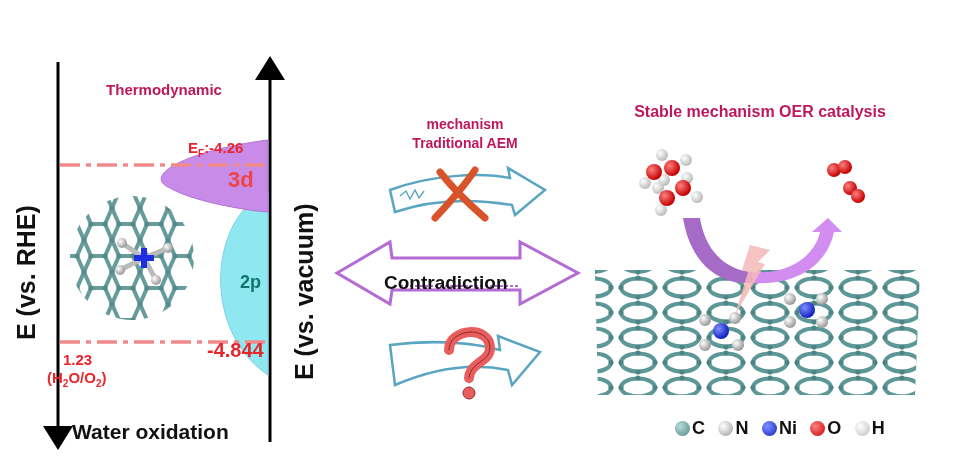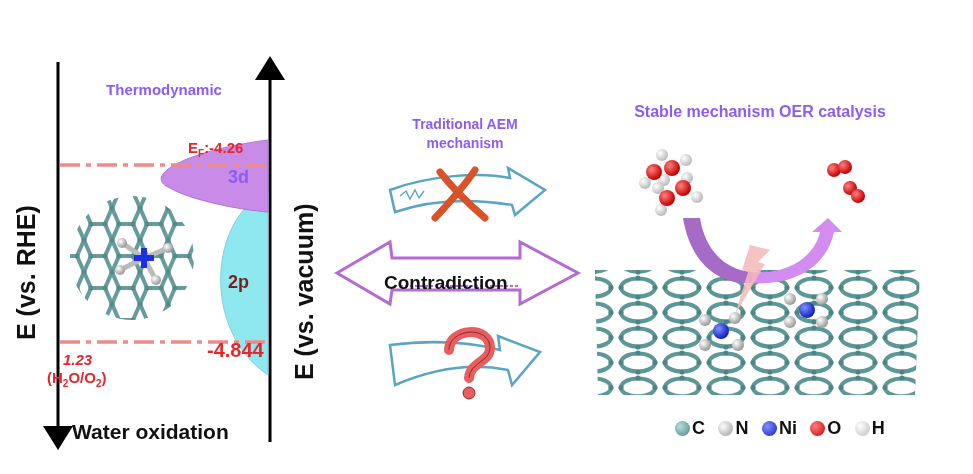--- a/index.html
+++ b/index.html
@@ -1,20 +1,20 @@
 <!DOCTYPE html>
 <html><head>
 <meta charset="utf-8">
 <style>
   html, body { margin:0; padding:0; background:#ffffff; }
   body { width:973px; height:474px; position:relative; overflow:hidden;
          font-family:"Liberation Sans", sans-serif; }
   .abs { position:absolute; }
   .bold { font-weight:bold; }
-  .title { font-size:15px; color:#8b5cf6; text-align:center; line-height:19px; }
+  .title { font-size:15px; color:#be185d; text-align:center; line-height:19px; }
   .red { color:#e8262c; font-weight:bold; }
   svg { position:absolute; left:0; top:0; }
   .vlabel { position:absolute; font-weight:bold; font-size:25px; color:#111;
             transform:rotate(-90deg); transform-origin:left top; white-space:nowrap; }
   .legend-item { display:inline-flex; align-items:center; margin-right:9px; font-weight:bold; font-size:18px; color:#111; }
   .ball { width:15px; height:15px; border-radius:50%; display:inline-block; margin-right:2px; }
 </style>
 </head>
 <body>
 
@@ -159,34 +159,34 @@
 <div class="vlabel" style="left:290px; top:380px;">E (vs. vacuum)</div>
 
 <div class="abs title bold" style="left:64px; top:80px; width:200px;">
   <div>Thermodynamic</div>
 </div>
 
 <div class="abs red" style="left:188px; top:139px; font-size:15px;">
   <span>E</span><sub style="font-size:10px;">F</sub><span>:-4.26</span>
 </div>
 
-<div class="abs bold" style="left:228px; top:167px; font-size:18px; color:#8b5cf6;">3d</div>
-<div class="abs bold" style="left:228px; top:272px; font-size:18px; color:#7f1d1d;">2p</div>
-
-<div class="abs red" style="left:63px; top:351px; font-size:15px;font-style:italic;">1.23</div>
+<div class="abs bold" style="left:228px; top:167px; font-size:22px; color:#ef4444;">3d</div>
+<div class="abs bold" style="left:240px; top:272px; font-size:18px; color:#0f766e;">2p</div>
+
+<div class="abs red" style="left:63px; top:351px; font-size:15px;">1.23</div>
 <div class="abs red" style="left:47px; top:369px; font-size:15px;">
   <span>(H</span><sub style="font-size:10px;">2</sub><span>O/O</span><sub style="font-size:10px;">2</sub><span>)</span>
 </div>
 <div class="abs red" style="left:207px; top:339px; font-size:20px;">-4.844</div>
 
 <div class="abs bold" style="left:72px; top:420px; font-size:21px; color:#111;">Water oxidation</div>
 
 <div class="abs title bold" style="left:370px; top:115px; width:190px; font-size:14px;">
+  <div>mechanism</div>
   <div>Traditional AEM</div>
-  <div>mechanism</div>
 </div>
 
 <div class="abs bold" style="left:384px; top:272px; font-size:19px; color:#111;">Contradiction</div>
 
 <div class="abs title bold" style="left:610px; top:102px; width:300px; font-size:16px;">Stable mechanism OER catalysis</div>
 
 <div class="abs" style="left:675px; top:418px; white-space:nowrap;">
   <span class="legend-item">
       <span class="ball" style="background:radial-gradient(circle at 35% 35%, #b8dcdc, #4d8585);"></span>
       <span>C</span>

